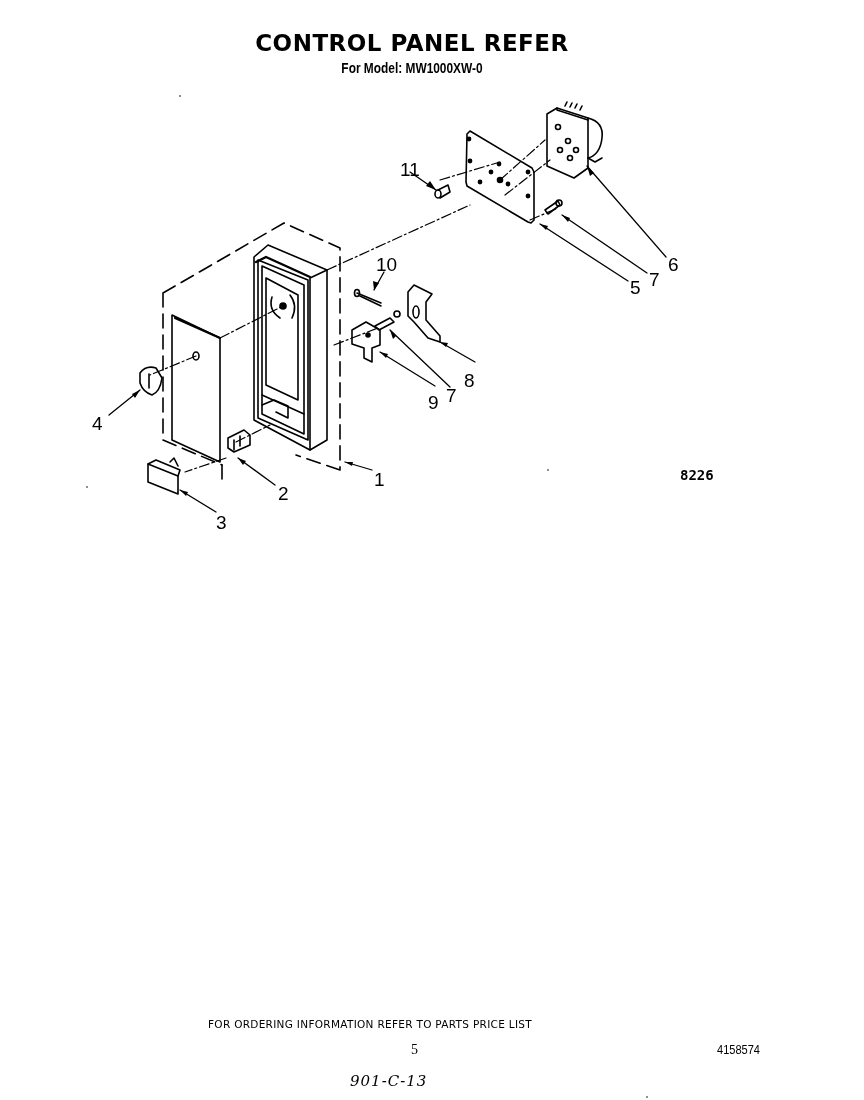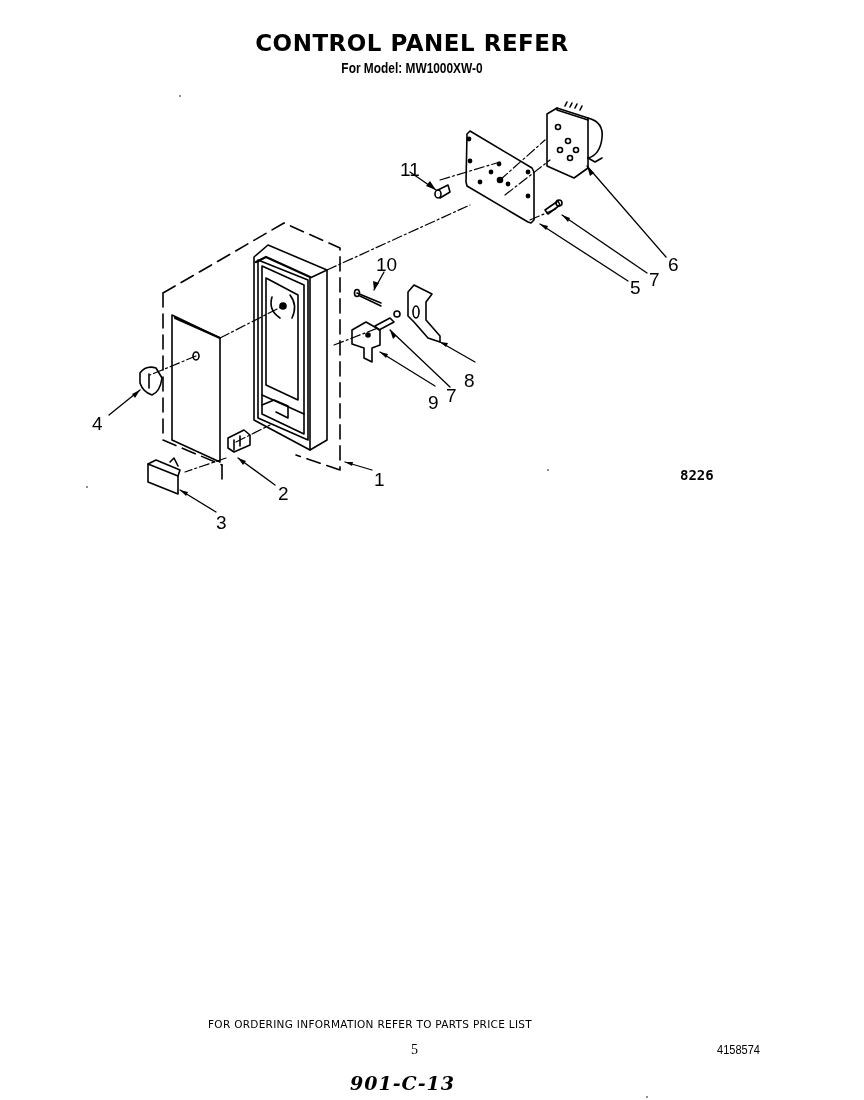--- a/index.html
+++ b/index.html
@@ -5,21 +5,21 @@
     html, body { margin: 0; padding: 0; background: #ffffff; }
     body { width: 864px; height: 1100px; position: relative; overflow: hidden; font-family: "Liberation Sans", sans-serif; color: #000; }
     .title { position: absolute; left: 0; top: 30px; width: 824px; text-align: center; font-family: "DejaVu Sans", sans-serif; font-weight: bold; font-size: 23px; letter-spacing: 0.5px; }
     .subtitle { position: absolute; left: 0; top: 60px; width: 824px; text-align: center; font-family: "Liberation Sans", sans-serif; font-weight: bold; font-size: 14px; transform: scaleX(0.85); }
     .diagram { position: absolute; left: 0; top: 0; }
     .callout { font-family: "Liberation Sans", sans-serif; font-size: 19px; fill: #000; }
     .code { position: absolute; left: 680px; top: 467px; font-family: "DejaVu Sans Mono", monospace; font-weight: bold; font-size: 14px; }
     .footer-note { position: absolute; left: 208px; top: 1018px; font-family: "DejaVu Sans", sans-serif; font-weight: normal; font-size: 10.5px; letter-spacing: 0.3px; }
     .page-num { position: absolute; left: 411px; top: 1042px; font-family: "Liberation Serif", serif; font-size: 14px; }
     .doc-num { position: absolute; left: 717px; top: 1042px; font-family: "Liberation Sans", sans-serif; font-size: 13px; transform: scaleX(0.85); transform-origin: left; }
-    .handwritten { position: absolute; left: 350px; top: 1072px; font-family: "DejaVu Serif", serif; font-style: italic; font-weight: bold; font-size: 19px; letter-spacing: 1px; }
+    .handwritten { position: absolute; left: 350px; top: 1072px; font-family: "DejaVu Serif", serif; font-style: italic; font-weight: normal; font-size: 15px; letter-spacing: 1px; }
   </style>
 </head>
 <body>
 
 <div class="title">CONTROL PANEL REFER</div>
 <div class="subtitle">For Model: MW1000XW-0</div>
 
 <svg class="diagram" width="864" height="1100" viewBox="0 0 864 1100" xmlns="http://www.w3.org/2000/svg">
   <g stroke="#000" fill="none" stroke-width="1.6" stroke-linecap="round" stroke-linejoin="round">
 

